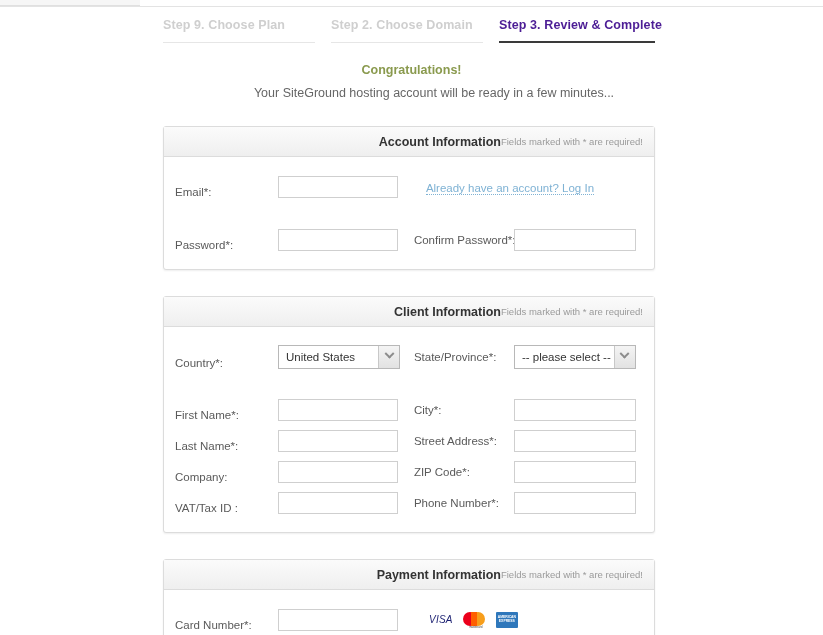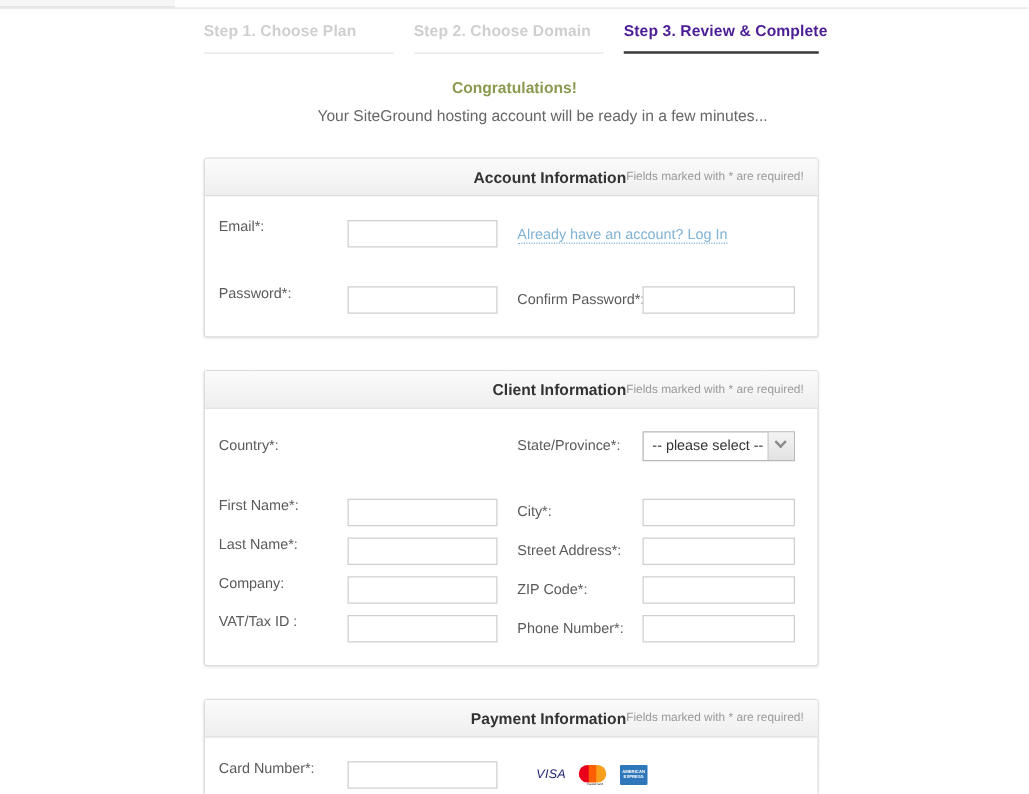--- a/index.html
+++ b/index.html
@@ -106,21 +106,21 @@
     height: 31px;
     margin-bottom: 0;
   }
   .row + .row { margin-top: 0; }
 
   .lbl {
     font-size: 11.5px;
     color: #5a5a5a;
     white-space: nowrap;
   }
-  .col-left { display: flex; align-items: flex-start; width: 245px; }
+  .col-left { display: flex; align-items: flex-end; width: 245px; }
   .col-right { display: flex; align-items: center; width: 235px; }
   .col-left .lbl { width: 103px; }
   .col-right .lbl { width: 100px; }
 
   input.txt {
     height: 22px;
     border: 1px solid #cfcfcf;
     background: #fff;
     font-size: 11.5px;
     color: #333;
@@ -168,21 +168,21 @@
   .sel-state   { width: 122px; }
 
   .login-link {
     font-size: 11.5px;
     color: #7fb2d4;
     border-bottom: 1px dotted #7fb2d4;
     text-decoration: none;
     cursor: pointer;
     white-space: nowrap;
   }
-  .link-wrap { margin-left: 0; }
+  .link-wrap { margin-left: 12px; }
 
   
   .cards { display: flex; align-items: center; gap: 7px; margin-left: 12px; }
   .visa {
     width: 30px; height: 11px;
     display: flex; align-items: center; justify-content: center;
     font-size: 10px; font-weight: normal; font-style: italic;
     color: #1a1f71;
     letter-spacing: .2px;
   }
@@ -217,21 +217,21 @@
 <body>
 
 <div class="page">
 
   <div class="top-rule-left"></div>
   <div class="top-rule"></div>
 
   <div class="content">
 
     <div class="steps">
-      <div class="step step-1">Step 1. Choose Plan</div>
+      <div class="step step-1">Step 9. Choose Plan</div>
       <div class="step step-2">Step 2. Choose Domain</div>
       <div class="step step-3">Step 3. Review &amp; Complete</div>
     </div>
 
     <div class="congrats">Congratulations!</div>
     <div class="congrats-sub">Your SiteGround hosting account will be ready in a few minutes...</div>
 
     <div class="gap-26"></div>
 
     <div class="panel">
@@ -274,20 +274,26 @@
     <div class="panel">
       <div class="panel-head">
         <span class="panel-title">Client Information</span>
         <span class="panel-req">Fields marked with * are required!</span>
       </div>
       <div class="panel-body">
 
         <div class="row">
           <div class="col-left">
             <span class="lbl">Country*:</span>
+            <span class="sel sel-country">
+              <span class="sel-val">United States</span>
+              <span class="sel-btn">
+                <span class="chev"></span>
+              </span>
+            </span>
           </div>
           <div class="col-right">
             <span class="lbl">State/Province*:</span>
             <span class="sel sel-state">
               <span class="sel-val">-- please select --</span>
               <span class="sel-btn">
                 <span class="chev"></span>
               </span>
             </span>
           </div>

